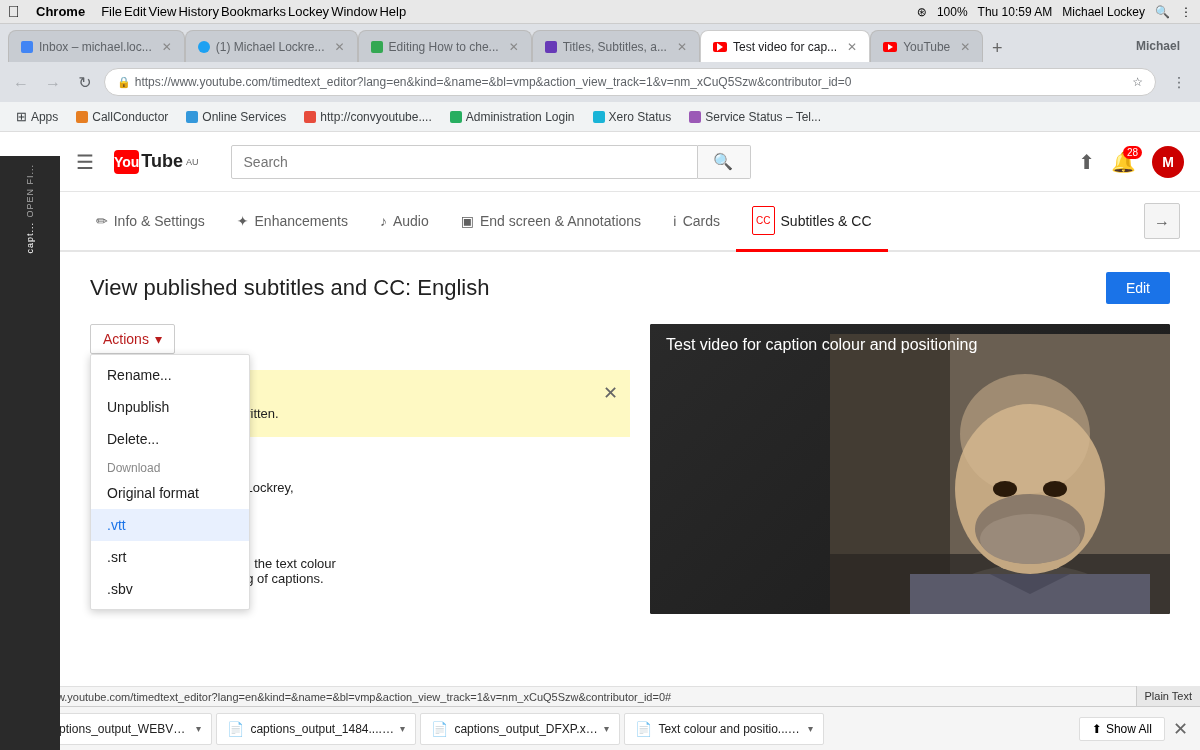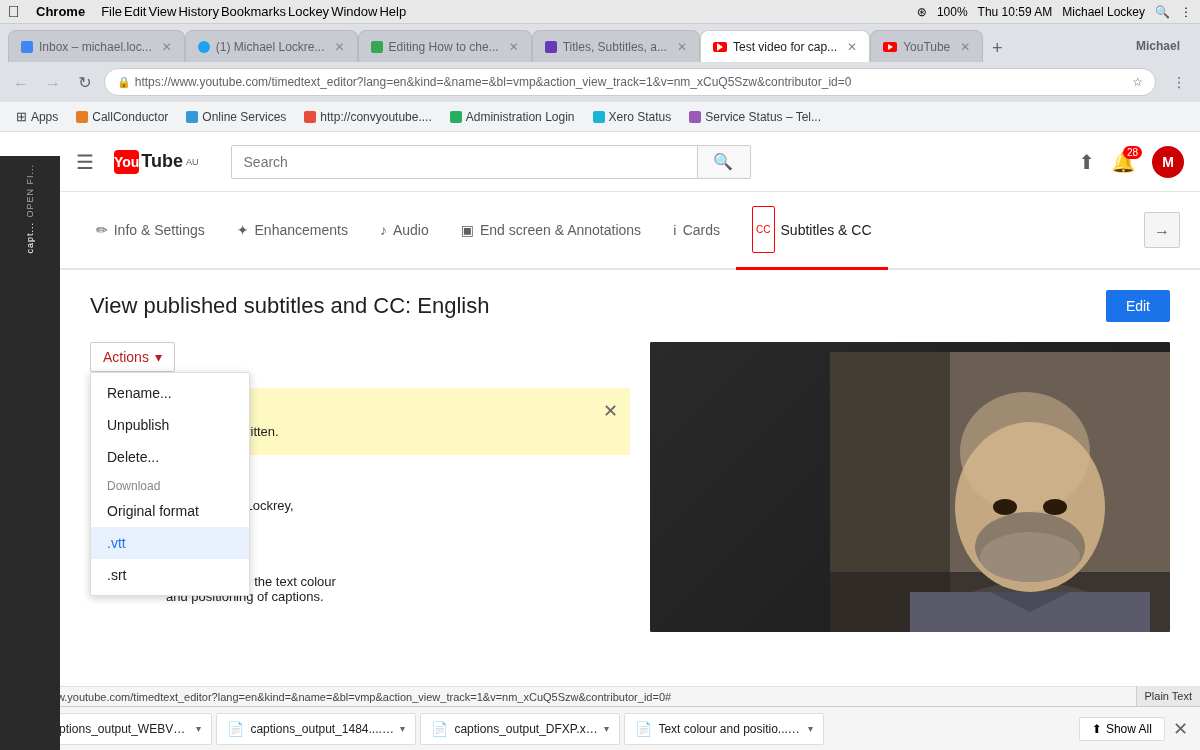--- a/index.html
+++ b/index.html
@@ -387,21 +387,21 @@
       </div>
       <div class="yt-nav-tab">
         <span class="tab-icon">▣</span>
         <span>End screen &amp; Annotations</span>
       </div>
       <div class="yt-nav-tab">
         <span class="tab-icon">ℹ</span>
         <span>Cards</span>
       </div>
       <div class="yt-nav-tab active">
-        <span class="tab-icon" style="display:inline-block;border:1px solid #f00;padding:17px 3px;font-size:10px;color:#f00;border-radius:2px;">CC</span>
+        <span class="tab-icon" style="display:inline-block;border:1px solid #f00;padding:8px 3px;font-size:10px;color:#f00;border-radius:2px;">CC</span>
         <span>Subtitles &amp; CC</span>
       </div>
       <div class="yt-nav-back">→</div>
     </div>
 
     <div class="yt-main">
 
       <div class="yt-content-header">
         <h2 class="yt-page-title">View published subtitles and CC: English</h2>
         <button class="yt-edit-btn">Edit</button>
@@ -419,20 +419,21 @@
             </button>
             
             <div class="actions-dropdown">
               <div class="dropdown-item">Rename...</div>
               <div class="dropdown-item">Unpublish</div>
               <div class="dropdown-item">Delete...</div>
               <div class="dropdown-section-label">Download</div>
               <div class="dropdown-item">Original format</div>
               <div class="dropdown-item highlighted">.vtt</div>
               <div class="dropdown-item">.srt</div>
+              <div class="dropdown-item">.sbv</div>
             </div>
           </div>
 
           
           <div class="warning-banner">
             <span>pt may contain additional<br>that can get lost if overwritten.</span>
             <span class="warning-close">✕</span>
           </div>
 
           
@@ -453,20 +454,21 @@
             </div>
             <div class="caption-line">
               <span class="caption-time">0:11.1</span>
               <span class="caption-text">how to change the text colour<br>and positioning of captions.</span>
             </div>
           </div>
         </div>
 
         <div class="yt-video-panel">
           <div class="video-placeholder">
+            <div class="video-title-overlay">Test video for caption colour and positioning</div>
 
             <svg style="position:absolute;right:0;bottom:0;width:340px;height:280px;" viewBox="0 0 340 280">
 
               <rect width="340" height="280" fill="#3a3530"></rect>
 
               <rect x="0" y="0" width="340" height="220" fill="#6a5f52"></rect>
 
               <rect x="0" y="0" width="120" height="280" fill="#2a2520" opacity="0.6"></rect>
 
               <ellipse cx="200" cy="310" rx="120" ry="80" fill="#4a4540"></ellipse>

